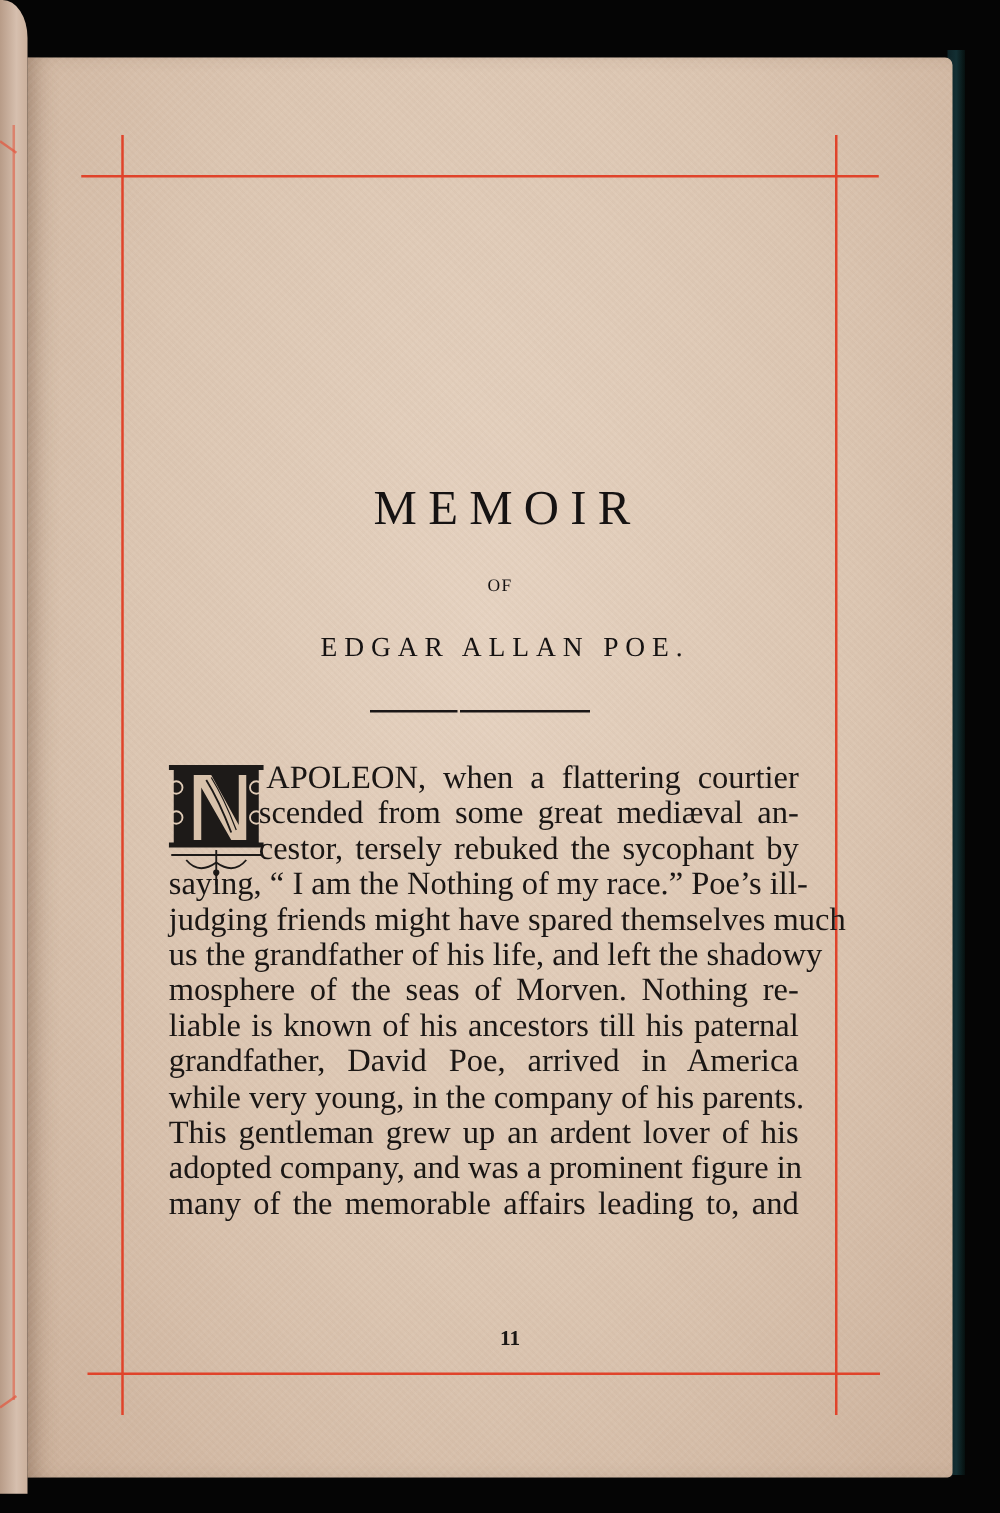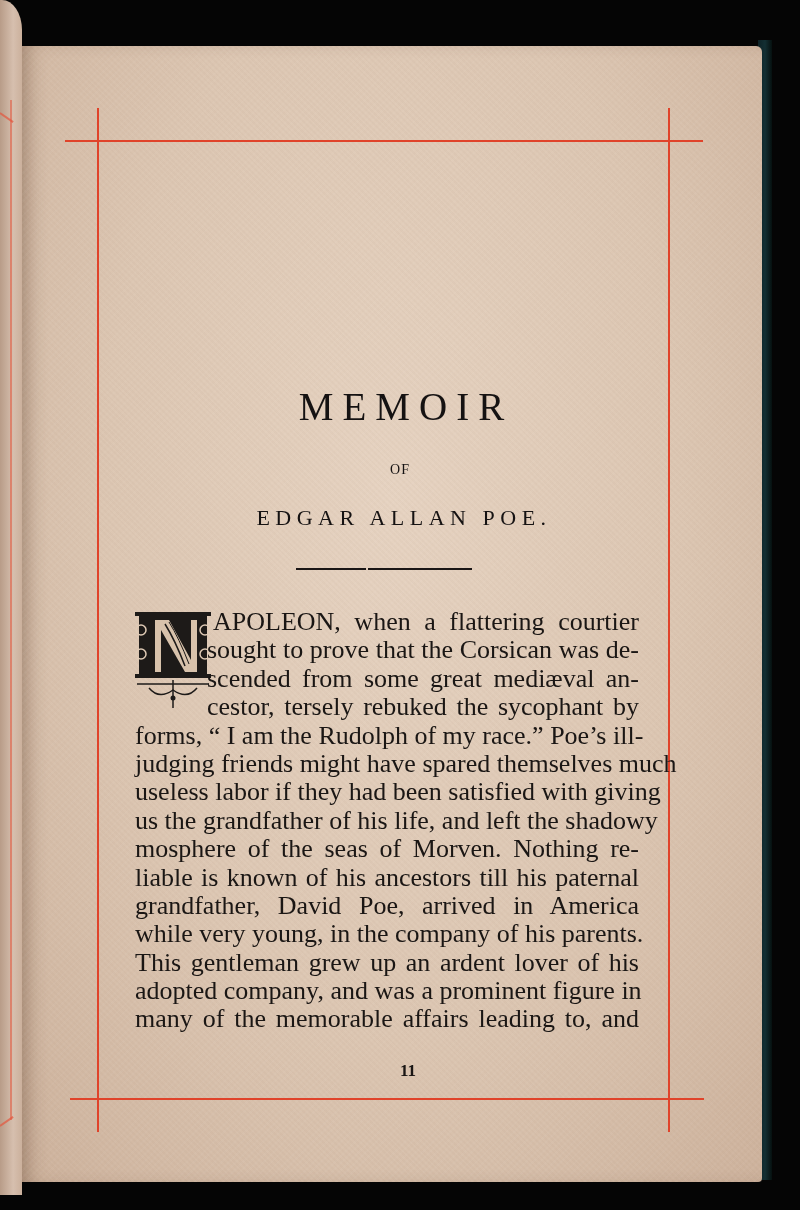--- a/index.html
+++ b/index.html
@@ -200,26 +200,24 @@
     <path d="M30 14 Q40 30 50 56" stroke="#1d1a18" stroke-width="1.5" fill="none"></path>
     <path d="M34 12 Q44 28 54 54" stroke="#1d1a18" stroke-width="1" fill="none"></path>
     <line x1="2" y1="74" x2="74" y2="74" stroke="#1d1a18" stroke-width="1.5"></line>
     <path d="M14 78 Q24 90 38 80 Q52 90 62 78" stroke="#1d1a18" stroke-width="1.5" fill="none"></path>
     <line x1="38" y1="70" x2="38" y2="98" stroke="#1d1a18" stroke-width="1.5"></line>
     <circle cx="38" cy="88" r="2.5" fill="#1d1a18"></circle>
   </svg>
 
   <div class="body-text">
     <span class="line indented">APOLEON, when a flattering courtier</span>
-    <span class="line indented-b">sought to prove that the Corsican was de-</span>
     <span class="line indented-b">scended from some great mediæval an-</span>
     <span class="line indented-b">cestor, tersely rebuked the sycophant by</span>
-    <span class="line">forms, “ I am the Rudolph of my race.” Poe’s ill-</span>
+    <span class="line">saying, “ I am the Nothing of my race.” Poe’s ill-</span>
     <span class="line">judging friends might have spared themselves much</span>
-    <span class="line">useless labor if they had been satisfied with giving</span>
     <span class="line">us the grandfather of his life, and left the shadowy</span>
     <span class="line">mosphere of the seas of Morven. Nothing re-</span>
     <span class="line">liable is known of his ancestors till his paternal</span>
     <span class="line">grandfather, David Poe, arrived in America</span>
     <span class="line">while very young, in the company of his parents.</span>
     <span class="line">This gentleman grew up an ardent lover of his</span>
     <span class="line">adopted company, and was a prominent figure in</span>
     <span class="line">many of the memorable affairs leading to, and</span>
   </div>
 

